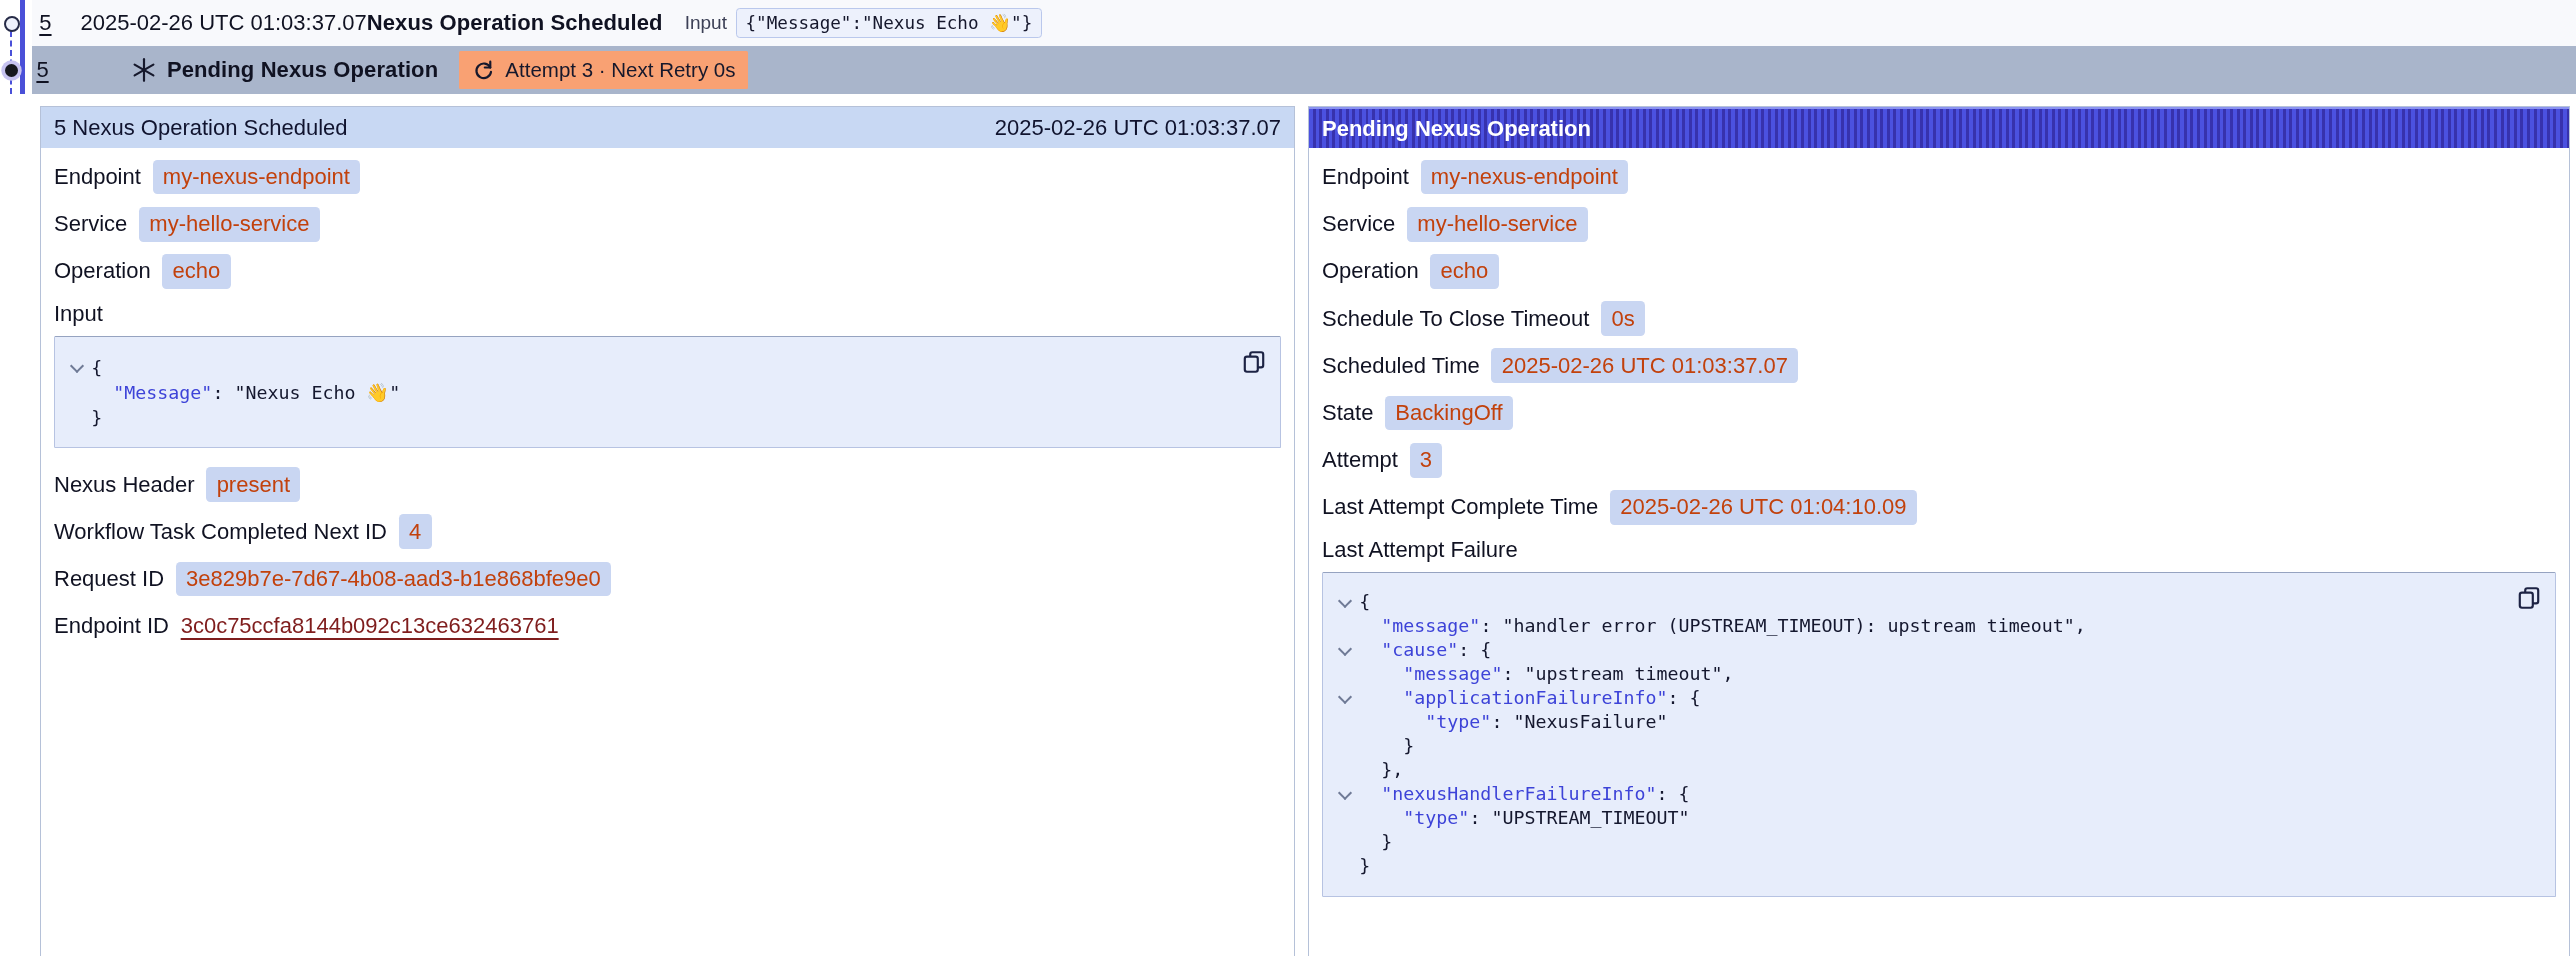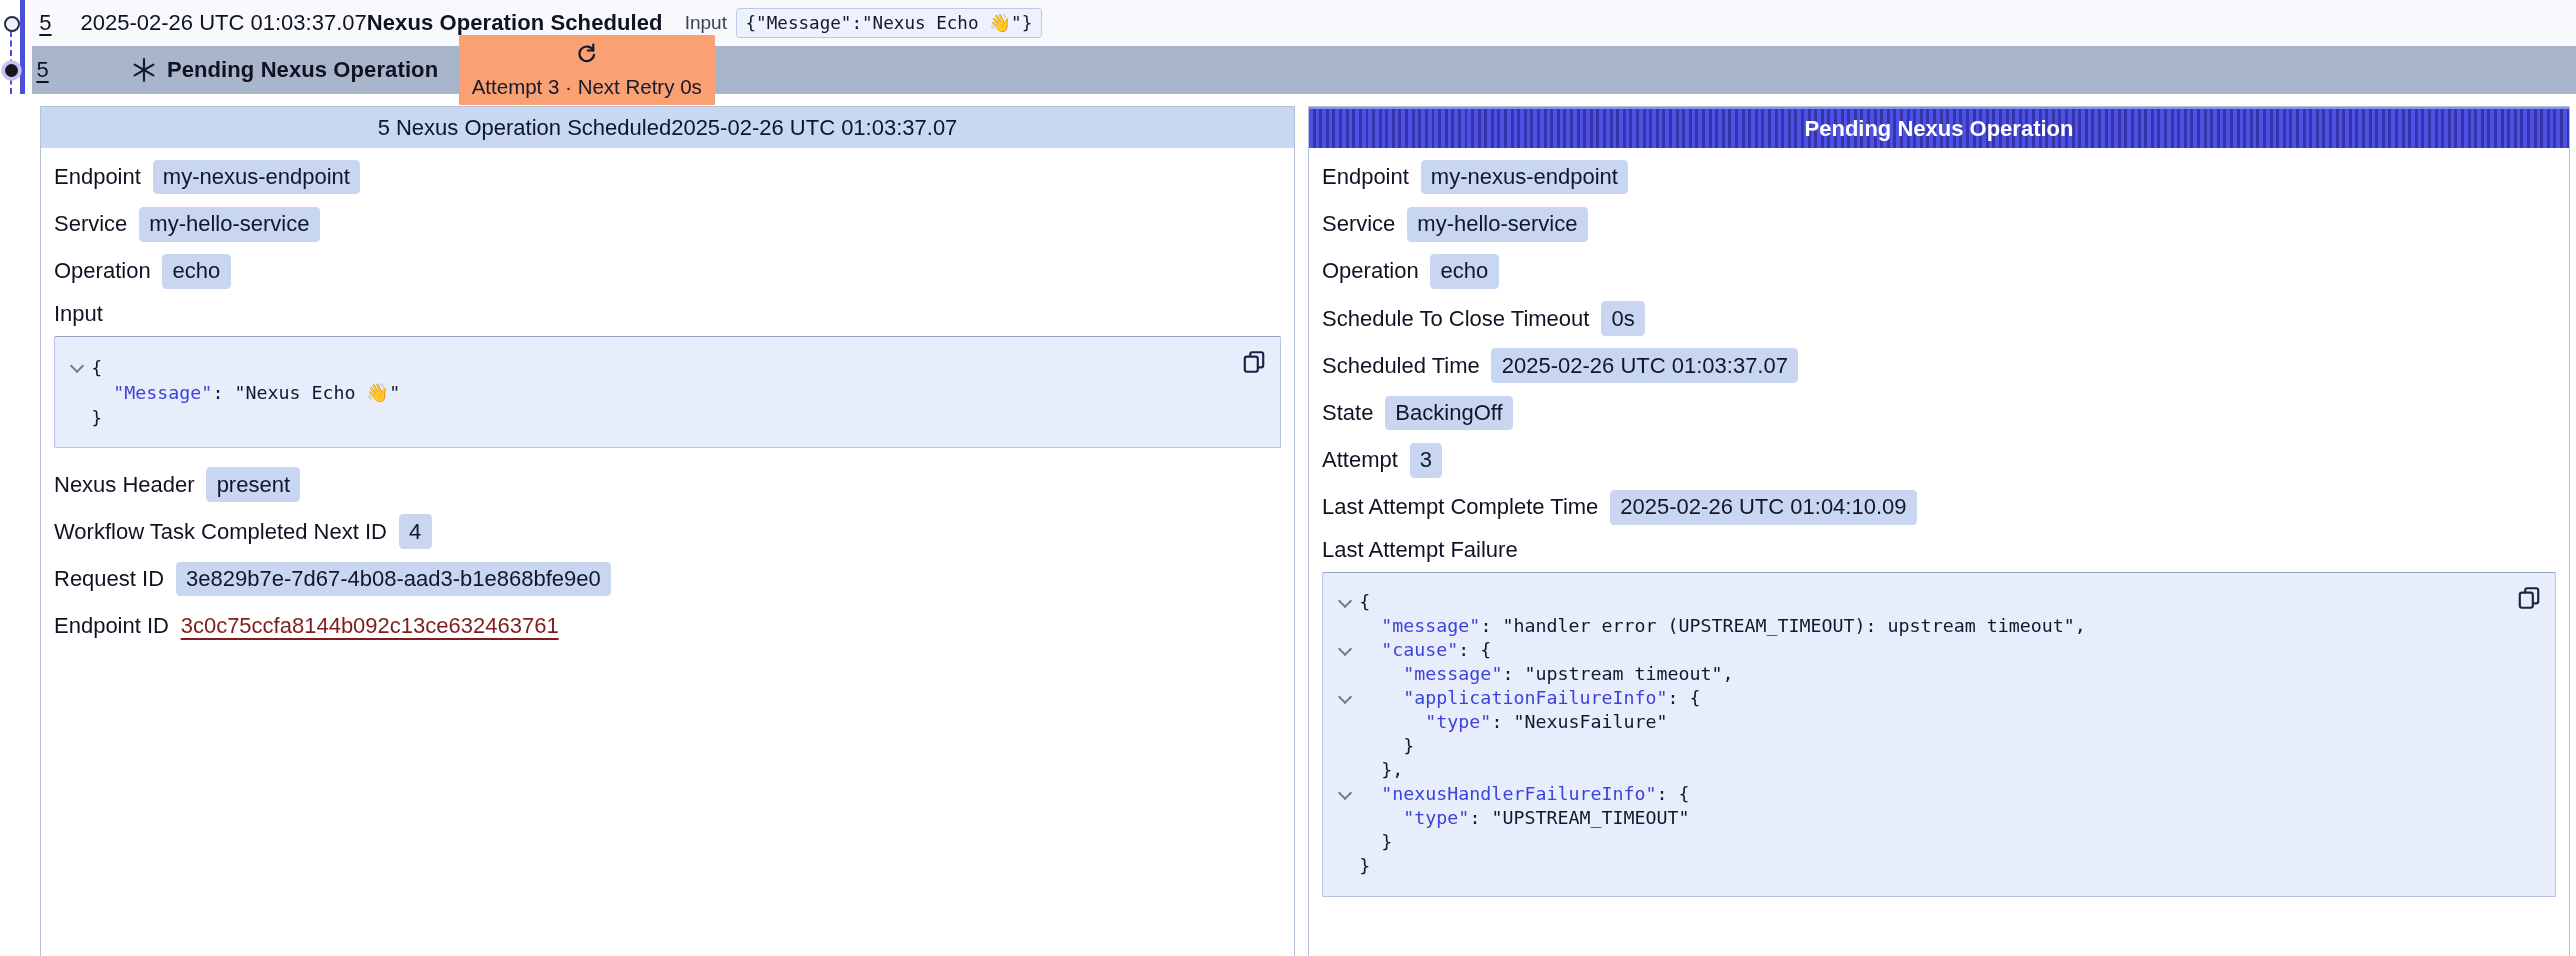--- a/index.html
+++ b/index.html
@@ -21,38 +21,38 @@
   .evt-id{margin-left:7.3px;text-decoration:underline;text-underline-offset:4.4px;color:#101222;cursor:pointer;}
   .row2 .evt-id{margin-left:4.4px;}
   .evt-time{margin-left:29px;}
   .evt-title{font-weight:700;letter-spacing:0.1px;}
   .evt-input-label{margin-left:22px;font-size:19px;color:#3c4056;}
   .evt-input-chip{margin-left:8.8px;font-family:"DejaVu Sans Mono",monospace;font-size:17.6px;
     background:#edf1fc;border:1.5px solid #bac8ec;border-radius:3.7px;padding:3.7px 8.8px;color:#15172c;}
   .asterisk{margin-left:82px;display:inline-flex;}
   .row2 .evt-title{margin-left:10.3px;}
   .retry-badge{margin-left:20.5px;display:inline-flex;align-items:center;gap:10.3px;
-    background:var(--pending-orange,#f9a173);color:#16182c;font-size:20.5px;padding:6.6px 13px;border-radius:1.5px;flex-direction:column;}
+    background:var(--pending-orange,#f9a173);color:#16182c;font-size:20.5px;padding:6.6px 13px;border-radius:1.5px;}
 
   
   .panel{position:absolute;top:106px;bottom:0;background:#ffffff;
     border:1.5px solid #b5c1d8;border-bottom:none;box-sizing:border-box;}
   .panel.left{left:40px;width:1255px;}
   .panel.right{left:1308px;width:1262px;}
-  .panel-header{height:41px;display:flex;justify-content:center;align-items:center;
+  .panel-header{height:41px;display:flex;justify-content:space-between;align-items:center;
     padding:16px 13px;font-size:22px;box-sizing:border-box;}
   .panel.left .panel-header{background:var(--header-bg,#c8d8f3);color:#10132e;}
   .panel.right .panel-header{
     background:repeating-linear-gradient(90deg,var(--stripe-light,#4b51e0) 0 3.7px,var(--stripe-dark,#3732ad) 3.7px 6.6px);
     border-top:2.2px solid #8a92f0;color:#ffffff;font-weight:700;}
   .panel-body{padding:11.7px 13px;}
 
   .field{display:flex;align-items:center;margin-bottom:12.4px;min-height:34px;font-size:22px;}
   .flabel{margin-right:11.7px;}
-  .chip{background:var(--chip-bg,#c9d6f2);border-radius:4.4px;padding:4.4px 10.3px;color:#0f172a;}
+  .chip{background:var(--chip-bg,#c9d6f2);border-radius:4.4px;padding:4.4px 10.3px;color:#c2410c;}
   .flink{text-decoration:underline;text-underline-offset:5.1px;cursor:pointer;color:#7f1d1d;}
   .section-label{font-size:22px;margin:4.4px 0 8.8px 0;}
 
   
   .code{position:relative;background:var(--code-bg,#e7edfb);border:1.5px solid #b7c3e2;border-top-color:#96a3c0;
     border-radius:1.5px;padding:17.6px 44px 17.6px 7.3px;margin-bottom:19px;
     font-family:"DejaVu Sans Mono",monospace;font-size:18.3px;line-height:25px;color:#14172e;}
   .code-line{display:flex;white-space:pre;}
   .gutter{flex:0 0 29px;display:flex;align-items:center;justify-content:center;}
   .chev{width:8px;height:8px;border-right:2.2px solid #6f7a96;border-bottom:2.2px solid #6f7a96;

